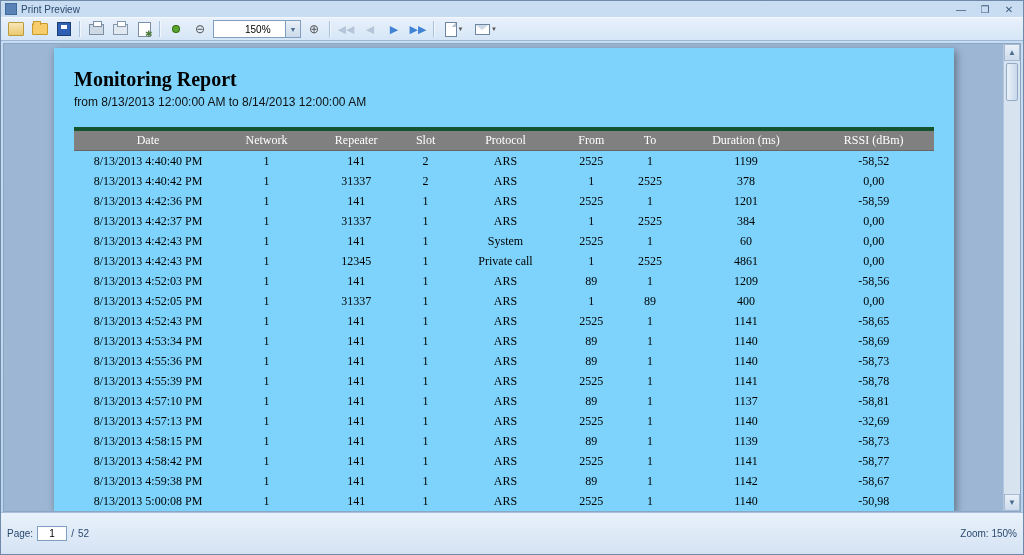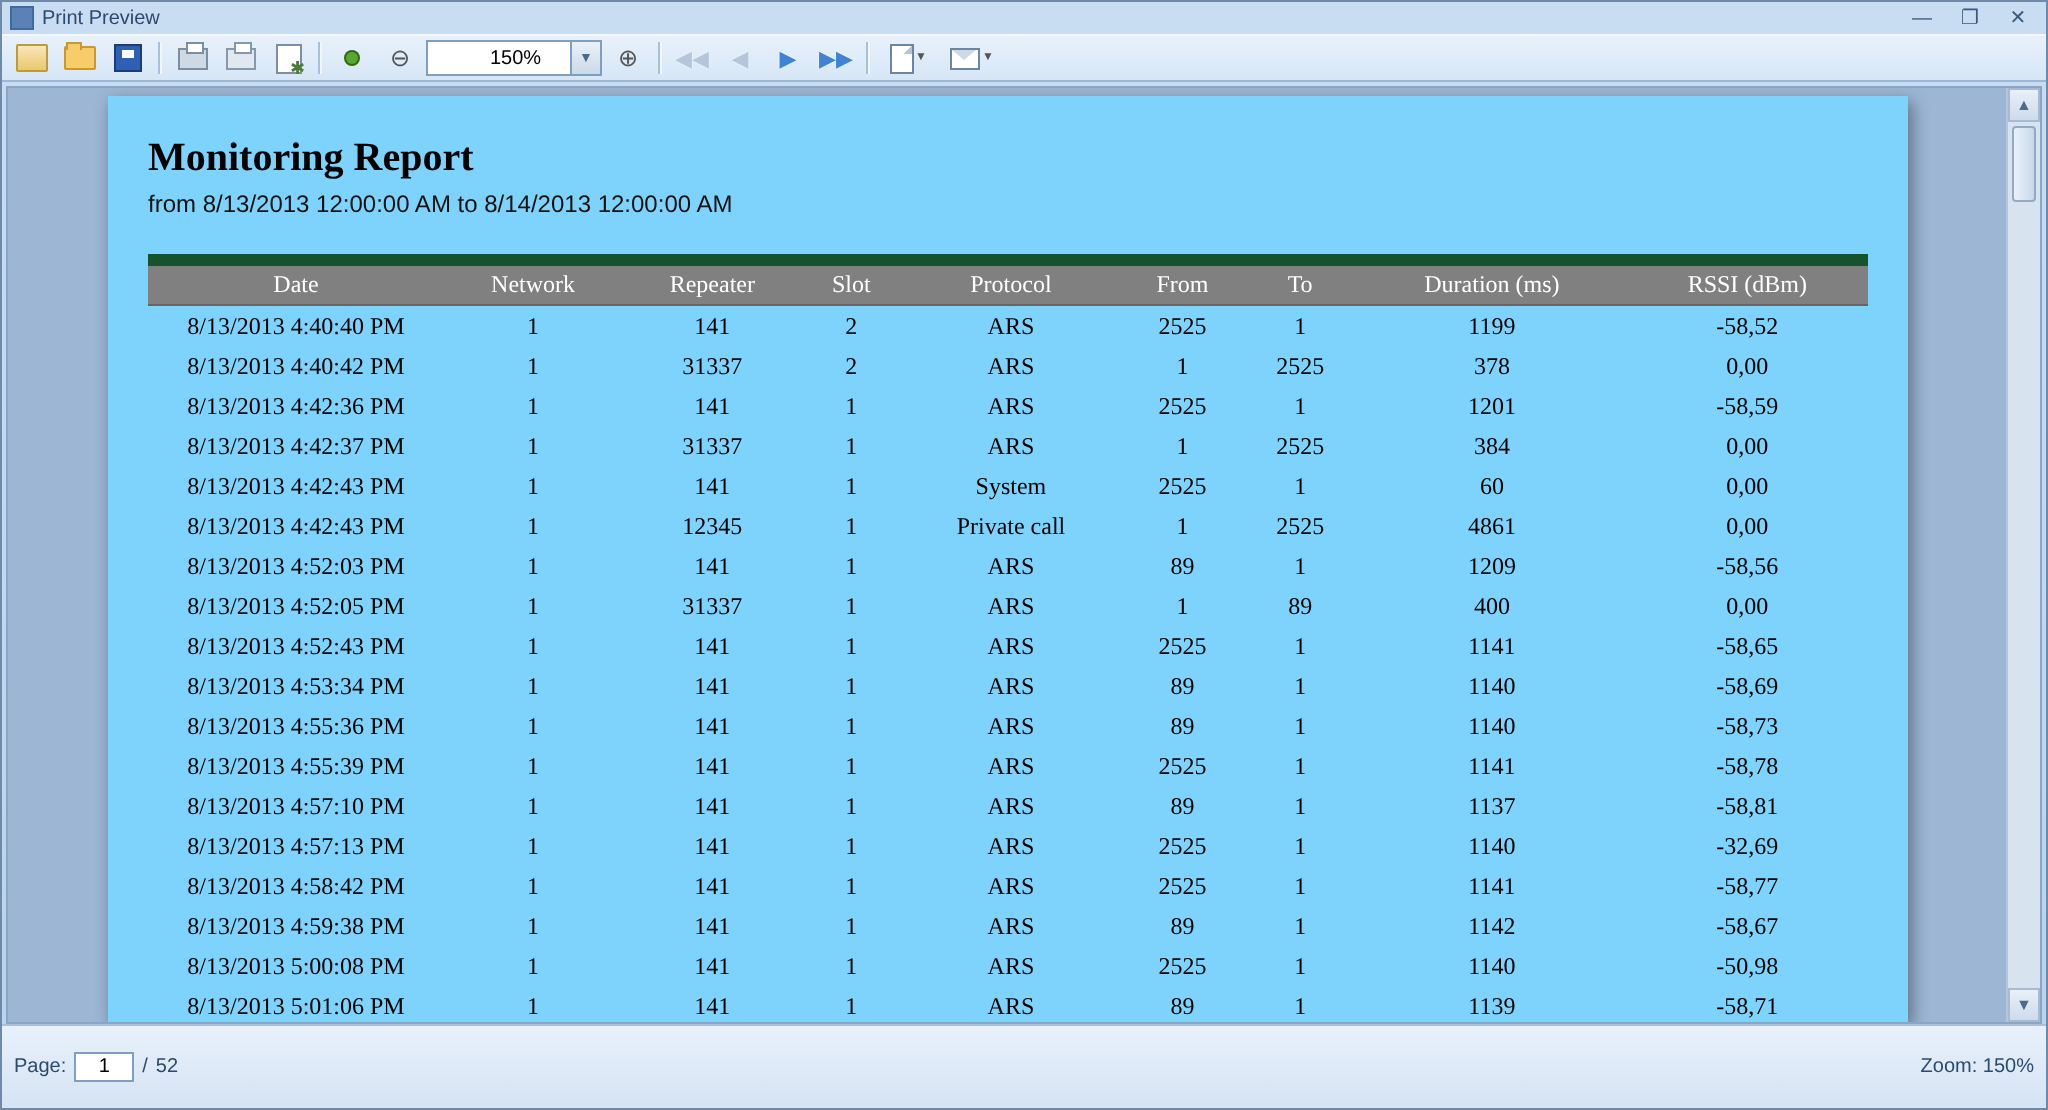--- a/index.html
+++ b/index.html
@@ -195,21 +195,21 @@
     width:100%;
     border-collapse: collapse;
     font-family: "Times New Roman", serif;
     font-size: 12px;
   }
   table.report thead th {
     background:#808080;
     color:#fff;
     font-weight:normal;
     padding:2px 4px;
-    border-top:6px solid #14532d;
+    border-top:4px solid #14532d;
     border-bottom:1px solid #666;
     text-align:center;
     white-space:nowrap;
   }
   table.report tbody td {
     padding:2.5px 4px;
     text-align:center;
     color:#000;
     white-space:nowrap;
   }
@@ -473,20 +473,31 @@
                 <td>1</td>
                 <td>141</td>
                 <td>1</td>
                 <td>ARS</td>
                 <td>2525</td>
                 <td>1</td>
                 <td>1140</td>
                 <td>-32,69</td>
               </tr>
               <tr>
+                <td class="date">8/13/2013 4:58:15 PM</td>
+                <td>1</td>
+                <td>141</td>
+                <td>1</td>
+                <td>ARS</td>
+                <td>89</td>
+                <td>1</td>
+                <td>1139</td>
+                <td>-58,73</td>
+              </tr>
+              <tr>
                 <td class="date">8/13/2013 4:58:42 PM</td>
                 <td>1</td>
                 <td>141</td>
                 <td>1</td>
                 <td>ARS</td>
                 <td>2525</td>
                 <td>1</td>
                 <td>1141</td>
                 <td>-58,77</td>
               </tr>

